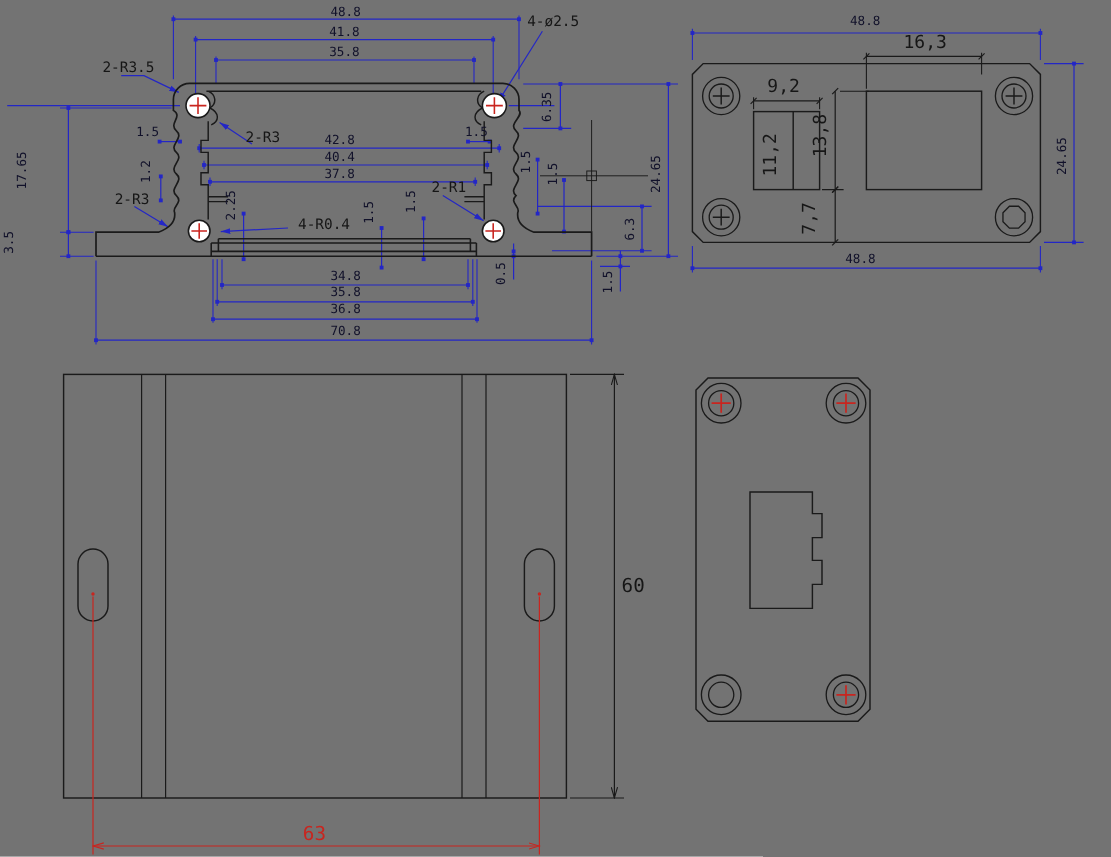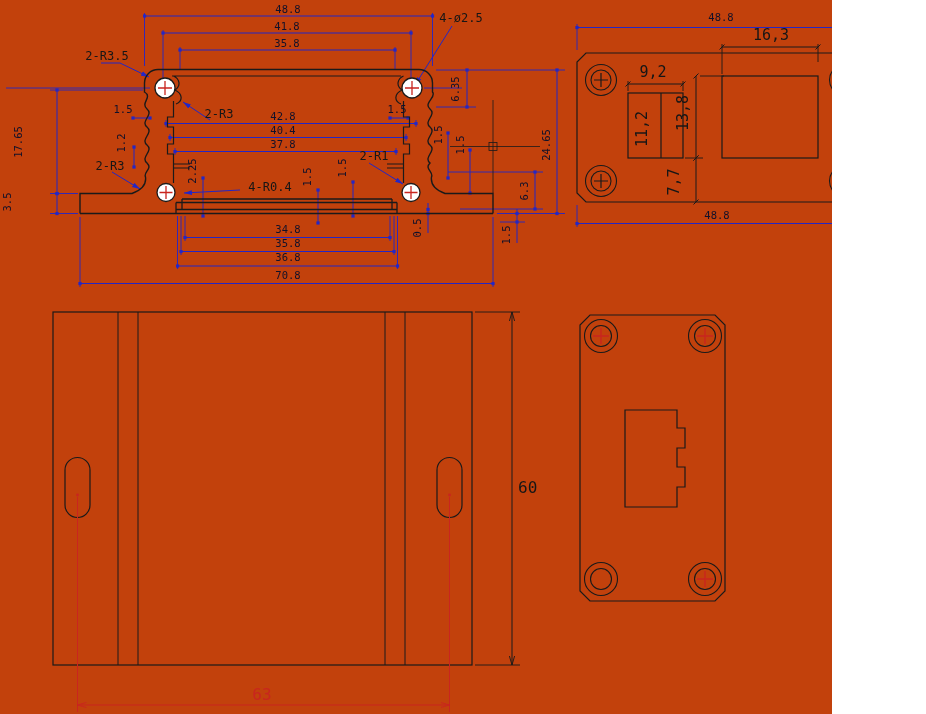--- a/index.html
+++ b/index.html
@@ -1,16 +1,16 @@
 <!DOCTYPE html>
 <html><head>
 <meta charset="utf-8">
 <style>
   html,body{margin:0;padding:0;background:#fff;}
-  .stage{position:relative;width:832px;height:714px;background:#c2410c;overflow:hidden;
+  .stage{position:relative;width:926px;height:714px;background:#737373;overflow:hidden;
          font-family:"DejaVu Sans Mono", monospace;}
   svg{position:absolute;left:0;top:0;}
   svg text{font-family:"DejaVu Sans Mono", monospace;}
 </style>
 </head>
 <body>
 
 <div class="stage">
 <svg width="926" height="714" viewBox="0 0 926 714">
   <defs>

